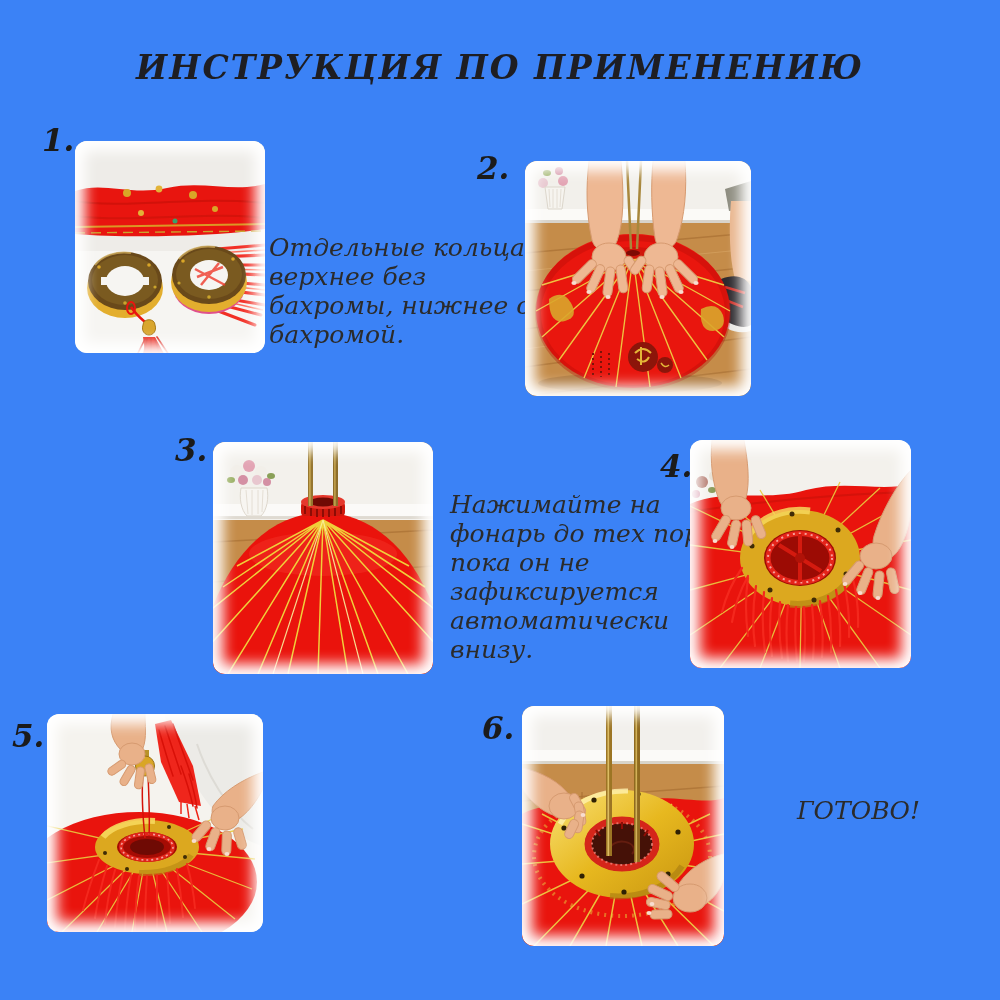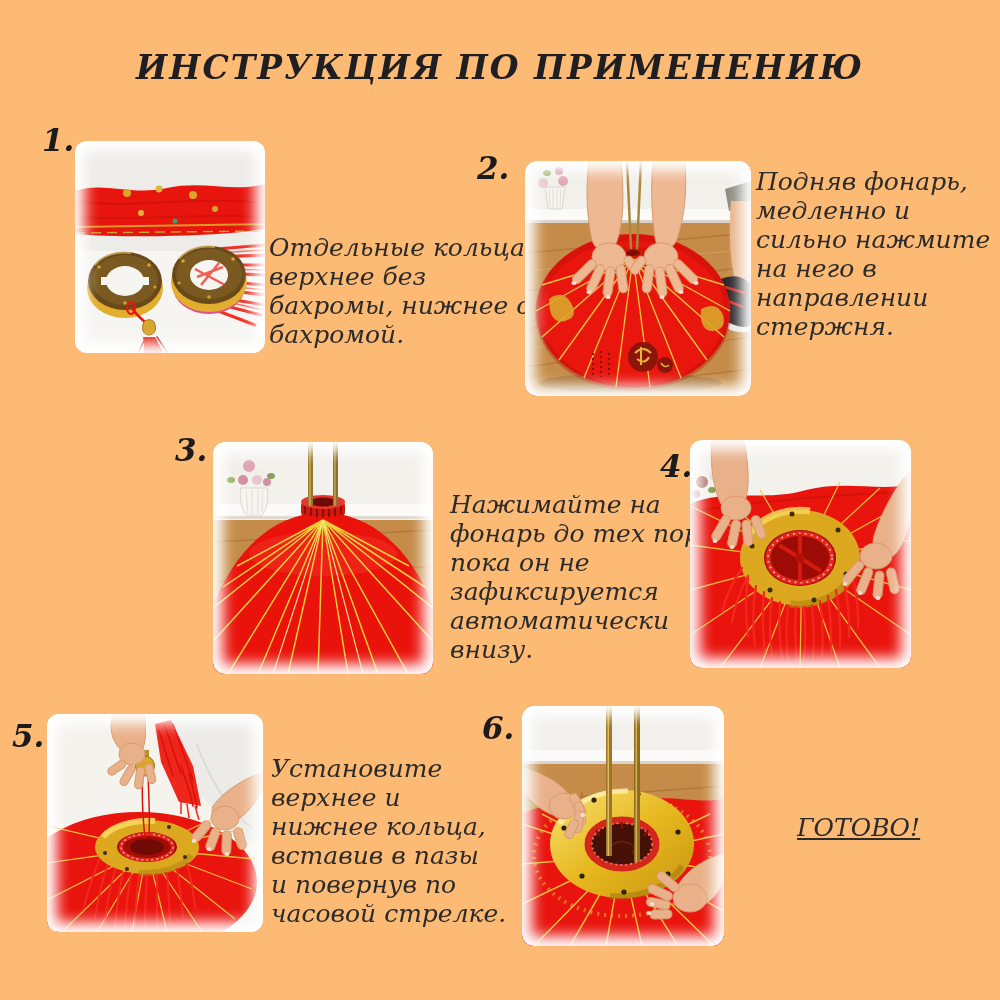--- a/index.html
+++ b/index.html
@@ -1,16 +1,16 @@
 <!DOCTYPE html>
 <html><head>
 <meta charset="utf-8">
 <style>
   html,body{margin:0;padding:0;background:#ffffff;}
-  .page{position:relative;width:1000px;height:1000px;background:#fdba74;overflow:hidden;
+  .page{position:relative;width:1000px;height:1000px;background:#3b82f6;overflow:hidden;
         font-family:"DejaVu Serif","Liberation Serif",serif;}
   .title{position:absolute;top:48px;left:0;width:1000px;text-align:center;
          font-size:33px;font-weight:bold;font-style:italic;letter-spacing:2px;color:#1e1e23;}
   .stepnum{position:absolute;font-size:31px;font-weight:bold;font-style:italic;color:#1b1b1b;}
   .steptext{position:absolute;font-size:25px;font-style:italic;color:#2b2b2b;
             line-height:29px;white-space:pre-line;}
   .photo{position:absolute;border-radius:12px;overflow:hidden;}
   .photo svg{display:block;width:100%;height:100%;}
   .photo::after{content:"";position:absolute;inset:0;border-radius:12px;
                 box-shadow:inset 0 0 14px 10px #ffffff;pointer-events:none;}
@@ -147,26 +147,20 @@
       <g fill="#f8ddd0" stroke="none">
         <ellipse cx="49" cy="122" rx="2.6" ry="2"></ellipse>
           <ellipse cx="64" cy="131" rx="2.6" ry="2"></ellipse>
           <ellipse cx="83" cy="136" rx="2.6" ry="2"></ellipse>
         <ellipse cx="171" cy="122" rx="2.6" ry="2"></ellipse>
           <ellipse cx="156" cy="131" rx="2.6" ry="2"></ellipse>
           <ellipse cx="137" cy="136" rx="2.6" ry="2"></ellipse>
       </g>
     </svg>
   </div>
-  <div class="steptext" style="left:756px;top:167px;">Подняв фонарь,
-медленно и
-сильно нажмите
-на него в
-направлении
-стержня.</div>
 
   <div class="stepnum" style="left:175px;top:432px;">3.</div>
   <div class="photo" style="left:213px;top:442px;width:220px;height:232px;">
     <svg viewBox="0 0 220 232">
       <rect width="220" height="232" fill="#c58c49"></rect>
       <rect width="220" height="78" fill="#f3f1ec"></rect>
       <rect y="62" width="220" height="13" fill="#fbfaf8"></rect>
       <rect y="74" width="220" height="3" fill="#d9d4cb" opacity="0.8"></rect>
       <path d="M0,100 L220,88 M0,140 L220,124" stroke="#a86f33" stroke-width="1.5" opacity="0.7" fill="none"></path>
       <g transform="translate(40,46)">
@@ -316,26 +310,20 @@
         <rect x="-4.5" y="0" width="9" height="24" rx="4.5" transform="translate(180,117) rotate(2)"></rect>
         <rect x="-4.5" y="0" width="9" height="22" rx="4.5" transform="translate(190,114) rotate(-16)"></rect>
       </g>
       <g fill="#f8ddd0">
         <ellipse cx="147" cy="127" rx="2.4" ry="2"></ellipse>
           <ellipse cx="162" cy="135" rx="2.4" ry="2"></ellipse>
           <ellipse cx="180" cy="140" rx="2.4" ry="2"></ellipse>
       </g>
     </svg>
   </div>
-  <div class="steptext" style="left:271px;top:754px;">Установите
-верхнее и
-нижнее кольца,
-вставив в пазы
-и повернув по
-часовой стрелке.</div>
 
   <div class="stepnum" style="left:482px;top:710px;">6.</div>
   <div class="photo" style="left:522px;top:706px;width:202px;height:240px;">
     <svg viewBox="0 0 202 240">
       <defs>
         <linearGradient id="g6" x1="0" y1="0" x2="1" y2="1">
           <stop offset="0" stop-color="#f9e176"></stop>
             <stop offset="0.5" stop-color="#e7b81f"></stop>
             <stop offset="1" stop-color="#c89510"></stop>
         </linearGradient>
@@ -388,15 +376,15 @@
         <rect x="-4.5" y="-24" width="9" height="24" rx="4.5" transform="translate(148,200) rotate(-78)"></rect>
         <rect x="-4.5" y="-22" width="9" height="22" rx="4.5" transform="translate(150,208) rotate(-92)"></rect>
       </g>
       <g fill="#f8ddd0">
         <ellipse cx="61" cy="109" rx="2.4" ry="2"></ellipse>
           <ellipse cx="130" cy="198" rx="2.4" ry="2"></ellipse>
           <ellipse cx="127" cy="207" rx="2.4" ry="2"></ellipse>
       </g>
     </svg>
   </div>
-  <div class="steptext" style="left:797px;top:813px;text-decoration:underline;">ГОТОВО!</div>
+  <div class="steptext" style="left:797px;top:796px;">ГОТОВО!</div>
 
 </div>
 
 </body></html>

